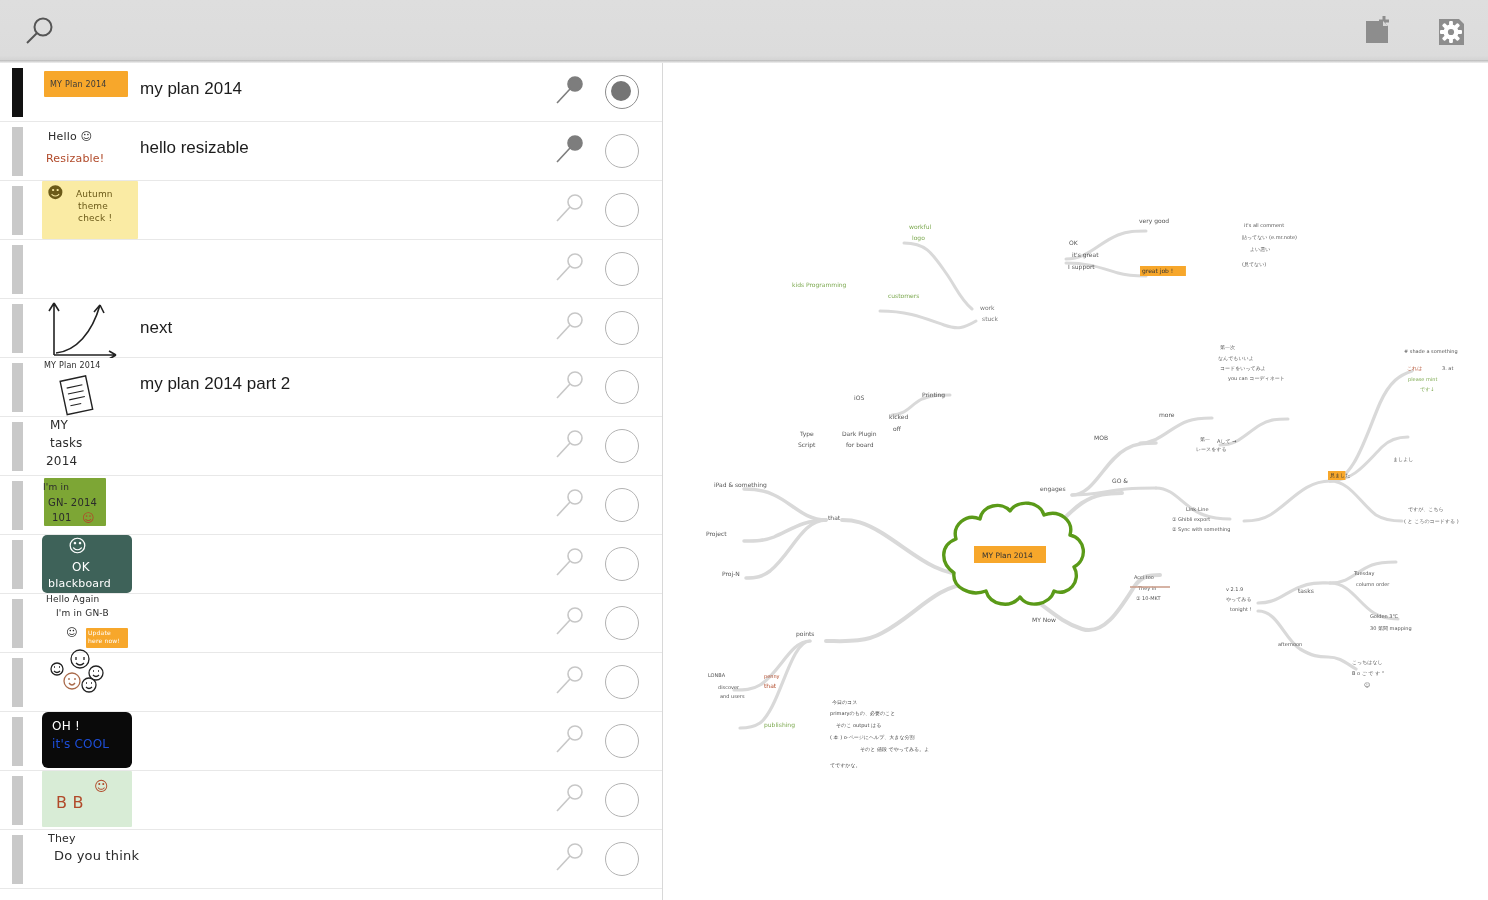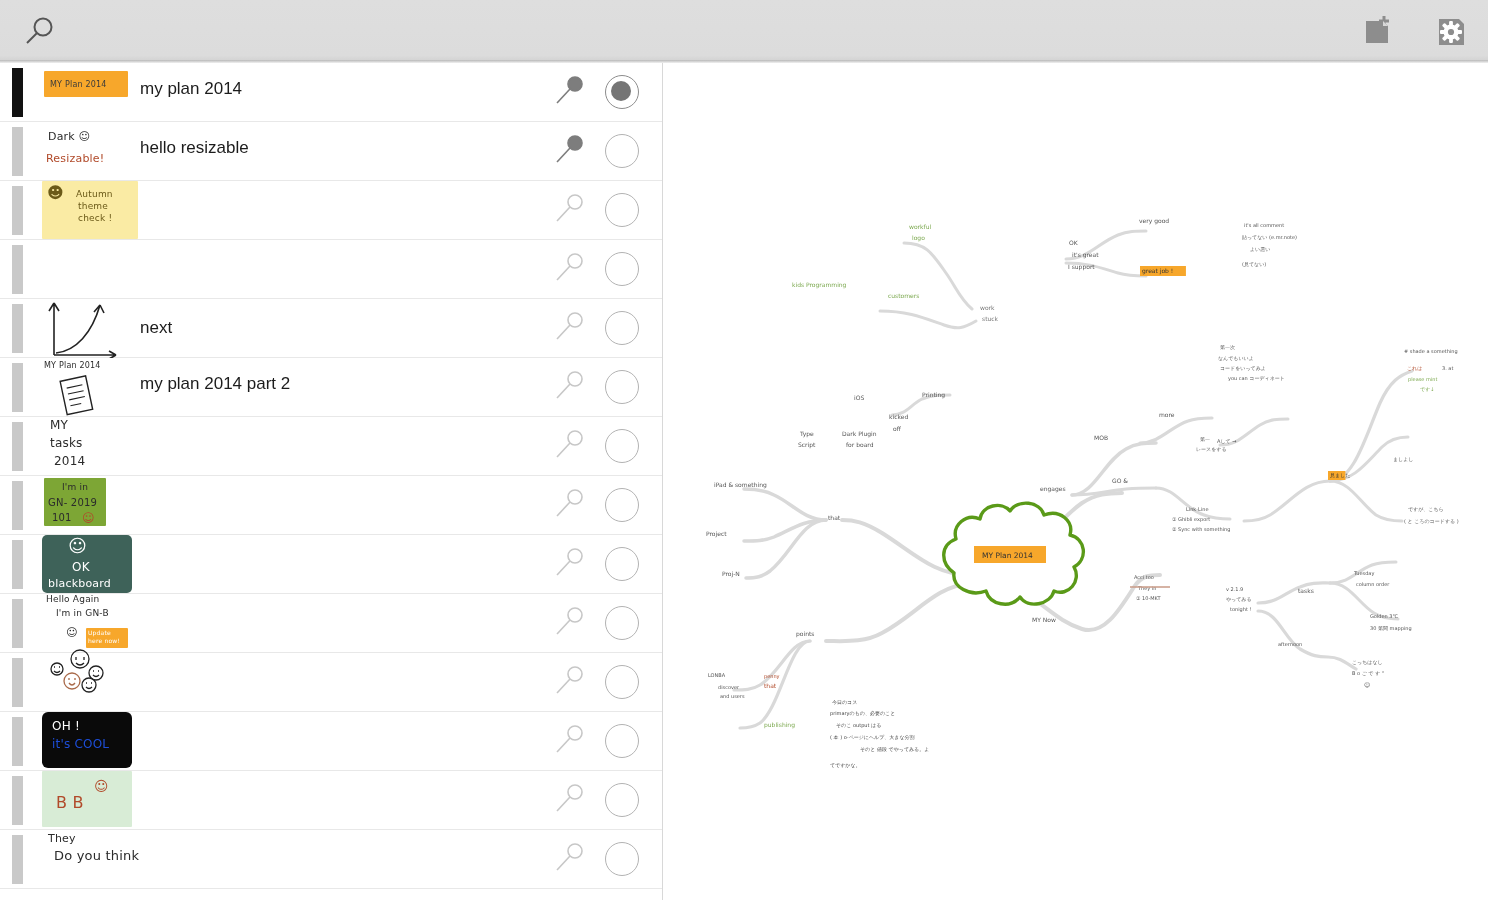--- a/index.html
+++ b/index.html
@@ -154,21 +154,21 @@
         <div class="title row-title-top">my plan 2014</div>
         <div class="mag"><svg width="40" height="40" viewBox="0 0 40 40" aria-hidden="true">
       <circle cx="25" cy="12" r="7" fill="#7d7d7d" stroke="#7d7d7d" stroke-width="1.6"></circle>
       <line x1="20" y1="17" x2="7" y2="31" stroke="#7d7d7d" stroke-width="1.6"></line>
     </svg></div>
         <div class="radio on"></div>
       </div>
       <div class="row">
         <div class="row-accent"></div>
         <div class="thumb">
-          <div class="tn-label" style="left: 6px; top: 15px; font-size: 11px; color: rgb(43, 43, 43);">Dark  ☺</div>
+          <div class="tn-label" style="left: 6px; top: 15px; font-size: 11px; color: rgb(43, 43, 43);">Hello  ☺</div>
           <div class="tn-label" style="left: 4px; top: 37px; font-size: 11px; color: rgb(177, 74, 42);">Resizable!</div>
         </div>
         <div class="title row-title-top">hello resizable</div>
         <div class="mag"><svg width="40" height="40" viewBox="0 0 40 40" aria-hidden="true">
       <circle cx="25" cy="12" r="7" fill="#7d7d7d" stroke="#7d7d7d" stroke-width="1.6"></circle>
       <line x1="20" y1="17" x2="7" y2="31" stroke="#7d7d7d" stroke-width="1.6"></line>
     </svg></div>
         <div class="radio"></div>
       </div>
       <div class="row">
@@ -227,34 +227,34 @@
       <circle cx="25" cy="12" r="7" fill="none" stroke="#c7c7c7" stroke-width="1.6"></circle>
       <line x1="20" y1="17" x2="7" y2="31" stroke="#c7c7c7" stroke-width="1.6"></line>
     </svg></div>
         <div class="radio"></div>
       </div>
       <div class="row">
         <div class="row-accent"></div>
         <div class="thumb">
           <div class="tn-label" style="left: 8px; top: 8px; font-size: 12px; color: rgb(43, 43, 43);">MY</div>
           <div class="tn-label" style="left: 8px; top: 26px; font-size: 12px; color: rgb(43, 43, 43);">tasks</div>
-          <div class="tn-label" style="left: 12px; top: 44px; font-size: 12px; color: rgb(43, 43, 43);">2014</div>
+          <div class="tn-label" style="left: 4px; top: 44px; font-size: 12px; color: rgb(43, 43, 43);">2014</div>
         </div>
         <div class="mag"><svg width="40" height="40" viewBox="0 0 40 40" aria-hidden="true">
       <circle cx="25" cy="12" r="7" fill="none" stroke="#c7c7c7" stroke-width="1.6"></circle>
       <line x1="20" y1="17" x2="7" y2="31" stroke="#c7c7c7" stroke-width="1.6"></line>
     </svg></div>
         <div class="radio"></div>
       </div>
       <div class="row">
         <div class="row-accent"></div>
         <div class="thumb">
           <div style="position: absolute; left: 2px; top: 8px; width: 62px; height: 48px; background: rgb(125, 166, 53); border-radius: 1px;"></div>
-          <div class="tn-label" style="left: 20px; top: 13px; font-size: 9px; color: rgb(43, 43, 43);">I'm in</div>
-          <div class="tn-label" style="left: 6px; top: 28px; font-size: 10px; color: rgb(43, 43, 43);">GN- 2019</div>
+          <div class="tn-label" style="left: 1px; top: 13px; font-size: 9px; color: rgb(43, 43, 43);">I'm in</div>
+          <div class="tn-label" style="left: 6px; top: 28px; font-size: 10px; color: rgb(43, 43, 43);">GN- 2014</div>
           <div class="tn-label" style="left: 10px; top: 43px; font-size: 10px; color: rgb(43, 43, 43);">101</div>
           <div class="tn-label" style="left: 40px; top: 42px; font-size: 12px; color: rgb(177, 74, 42);">☺</div>
         </div>
         <div class="mag"><svg width="40" height="40" viewBox="0 0 40 40" aria-hidden="true">
       <circle cx="25" cy="12" r="7" fill="none" stroke="#c7c7c7" stroke-width="1.6"></circle>
       <line x1="20" y1="17" x2="7" y2="31" stroke="#c7c7c7" stroke-width="1.6"></line>
     </svg></div>
         <div class="radio"></div>
       </div>
       <div class="row">

